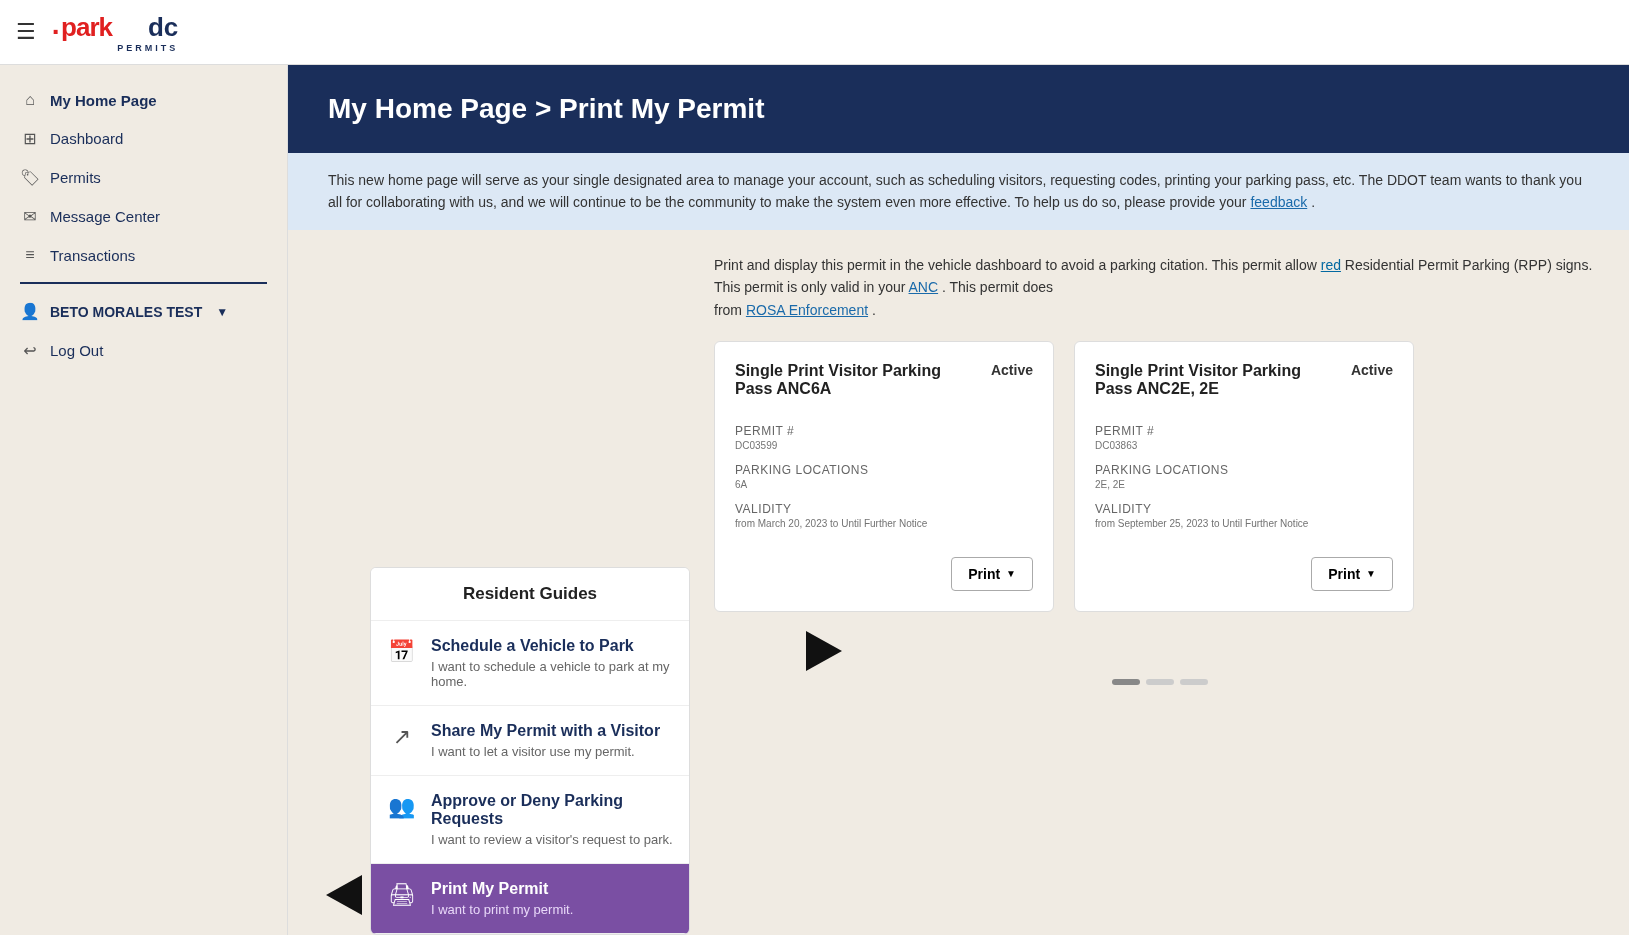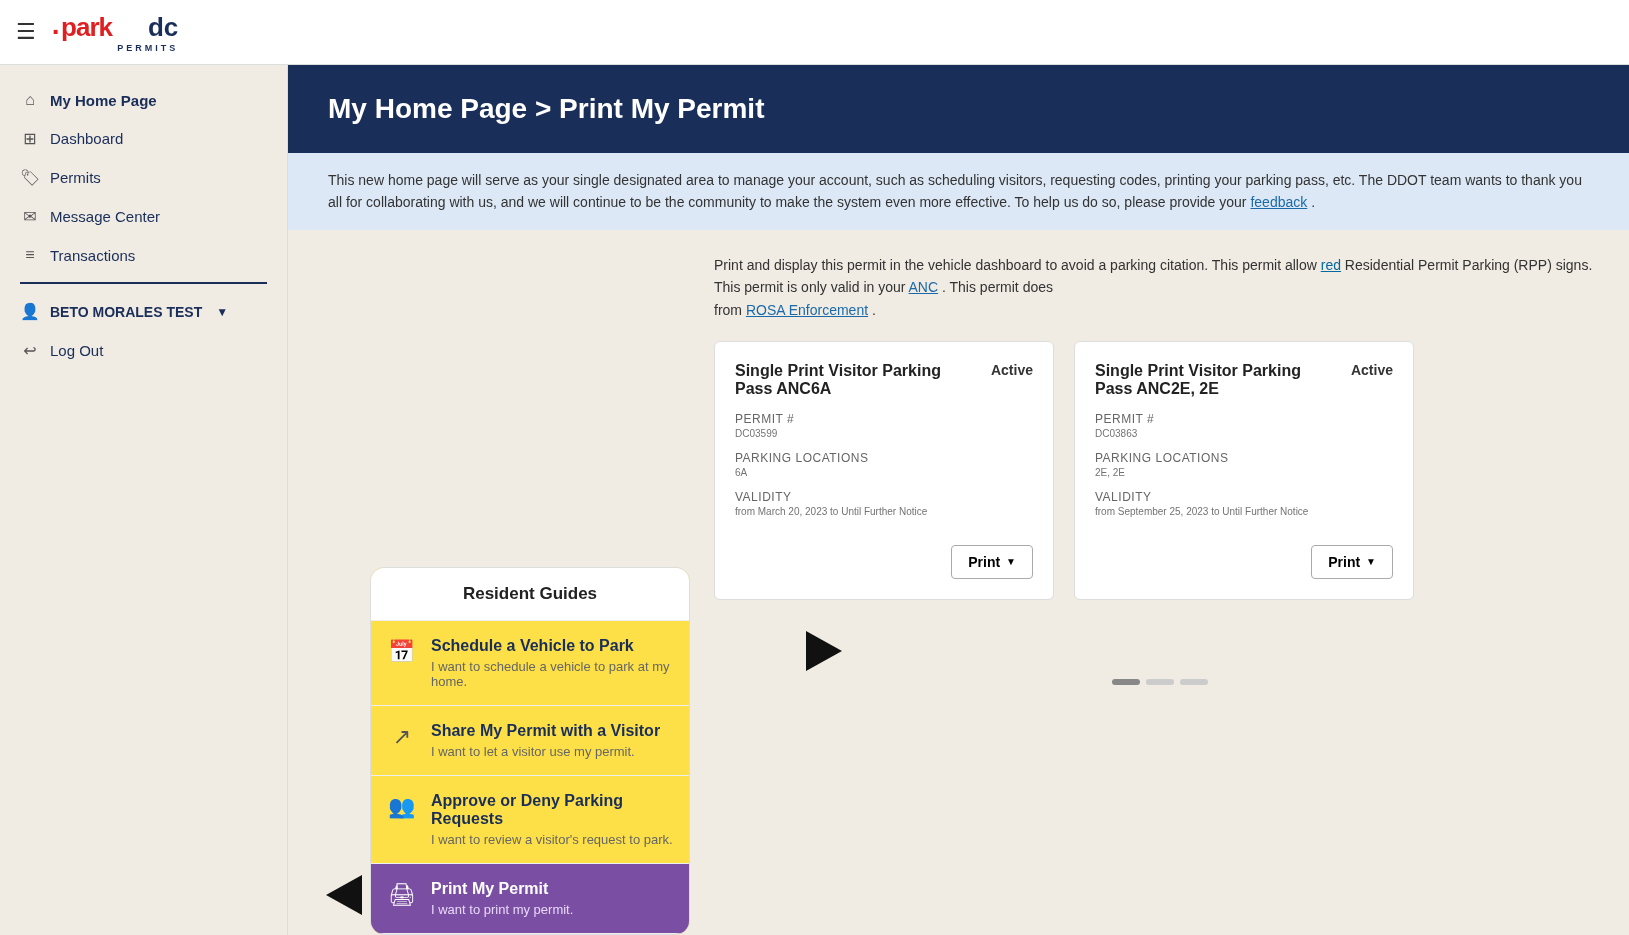--- a/index.html
+++ b/index.html
@@ -94,22 +94,22 @@
       flex: 1;
       padding: 24px 24px 0 24px;
       gap: 24px;
       overflow: hidden;
     }
 
     
     .guides-panel {
       width: 320px;
       flex-shrink: 0;
-      background: #fde047;
-      border-radius: 14px;
+      background: #ffffff;
+      border-radius: 6px;
       border: 1px solid #ddd;
       overflow: hidden;
     }
     .guides-header {
       background: #fff;
       padding: 16px;
       text-align: center;
       font-weight: 700;
       font-size: 17px;
       color: #222;
@@ -152,21 +152,21 @@
       border: 1px solid #ddd;
       border-radius: 6px;
       padding: 20px;
       display: flex;
       flex-direction: column;
     }
     .permit-card-header {
       display: flex;
       justify-content: space-between;
       align-items: flex-start;
-      margin-bottom: 14px;
+      margin-bottom: 26px;
     }
     .permit-name { font-size: 16px; font-weight: 600; color: #222; flex: 1; margin-right: 10px; }
     .permit-status { font-size: 14px; font-weight: 700; color: #333; white-space: nowrap; }
     .permit-field { margin-bottom: 12px; }
     .permit-field-label { font-size: 12px; color: #666; text-transform: uppercase; letter-spacing: 0.5px; margin-bottom: 2px; }
     .permit-field-value { font-size: 10px; color: #737373; }
     .permit-card-footer { margin-top: auto; padding-top: 16px; display: flex; justify-content: flex-end; }
     .print-btn {
       background: #fff;
       border: 1px solid #aaa;

